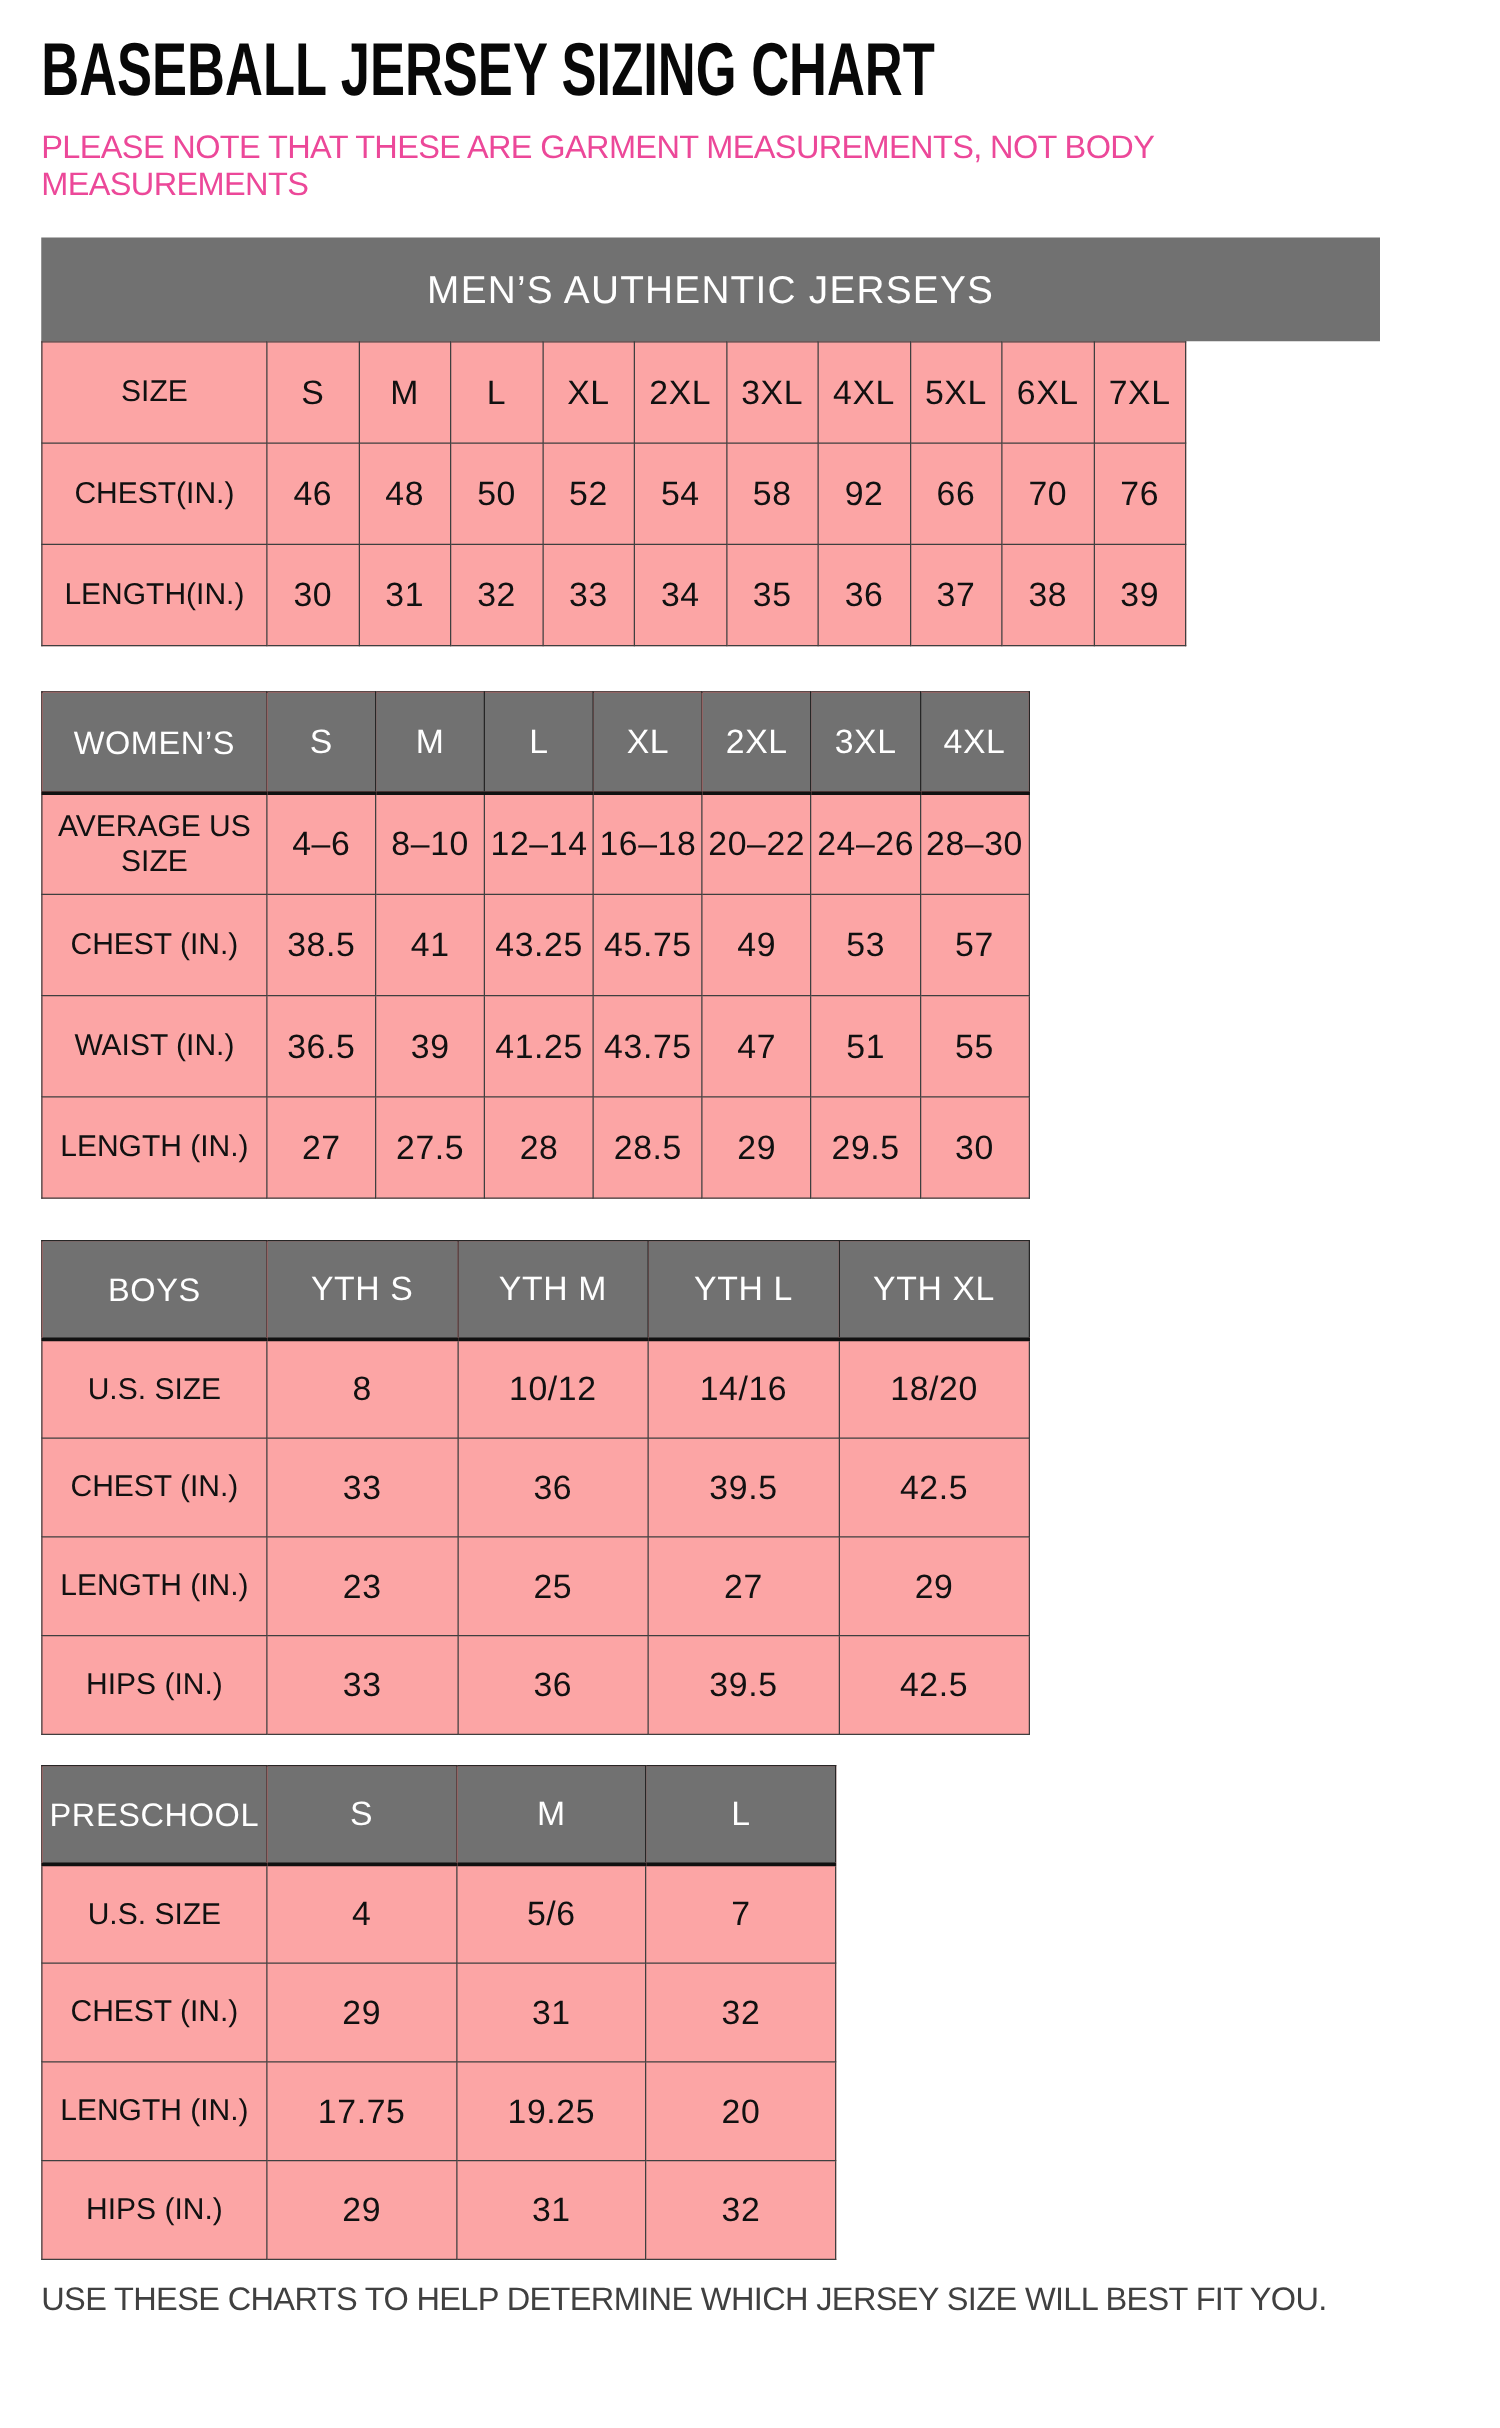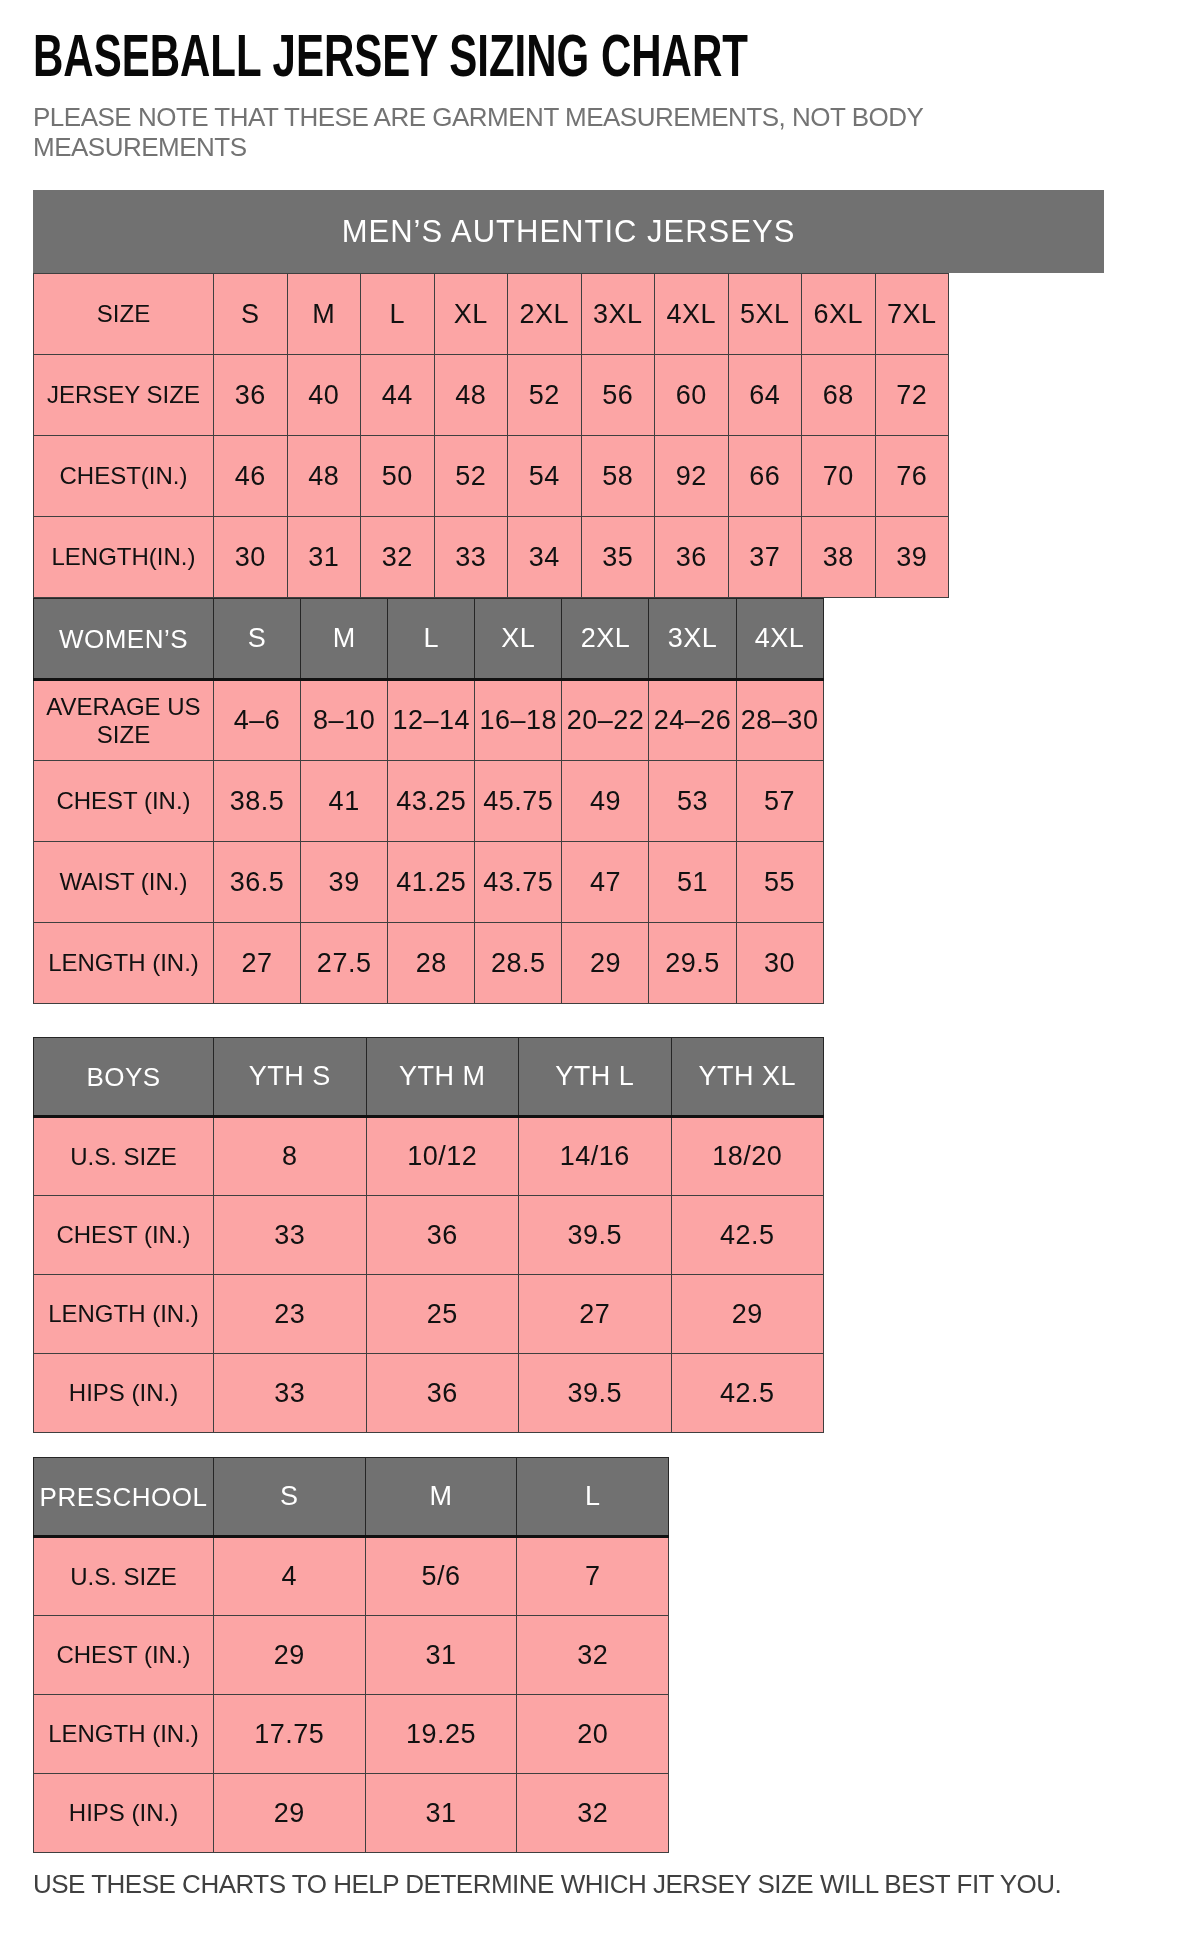--- a/index.html
+++ b/index.html
@@ -19,21 +19,21 @@
     line-height: 64px;
     letter-spacing: 0px;
     color: #080808;
     transform: scaleX(0.70);
     transform-origin: left center;
     white-space: nowrap;
   }
   .note {
     margin-top: 14px;
     max-width: 930px;
-    color: #737373;
+    color: #ec4899;
     font-size: 26px;
     line-height: 30px;
     letter-spacing: -0.5px;
   }
 
   .section { margin-top: 0; }
   .banner {
     width: 1071px;
     height: 83px;
     margin-top: 28px;
@@ -54,21 +54,21 @@
   }
   table.sizing th, table.sizing td {
     border: 1px solid #3f3f3f;
     text-align: center;
     vertical-align: middle;
     font-weight: normal;
     padding: 0 2px;
     overflow: hidden;
   }
   table.mens   { width: 915px; }
-  table.womens { width: 790px; }
+  table.womens { width: 790px; margin-top: 36px; }
   table.boys   { width: 790px; margin-top: 33px; }
   table.presch { width: 635px; margin-top: 24px; }
 
   col.c-label { width: 180px; }
 
   table.mens   tr { height: 81px; }
   table.womens tr { height: 81px; }
   table.boys   tr { height: 79px; margin-left: 11px; }
   table.presch tr { height: 79px; }
 
@@ -116,33 +116,20 @@
             <td class="value">S</td>
             <td class="value">M</td>
             <td class="value">L</td>
             <td class="value">XL</td>
             <td class="value">2XL</td>
             <td class="value">3XL</td>
             <td class="value">4XL</td>
             <td class="value">5XL</td>
             <td class="value">6XL</td>
             <td class="value">7XL</td>
-          </tr>
-          <tr>
-            <th class="row-label">JERSEY SIZE</th>
-            <td class="value">36</td>
-            <td class="value">40</td>
-            <td class="value">44</td>
-            <td class="value">48</td>
-            <td class="value">52</td>
-            <td class="value">56</td>
-            <td class="value">60</td>
-            <td class="value">64</td>
-            <td class="value">68</td>
-            <td class="value">72</td>
           </tr>
           <tr>
             <th class="row-label">CHEST(IN.)</th>
             <td class="value">46</td>
             <td class="value">48</td>
             <td class="value">50</td>
             <td class="value">52</td>
             <td class="value">54</td>
             <td class="value">58</td>
             <td class="value">92</td>

